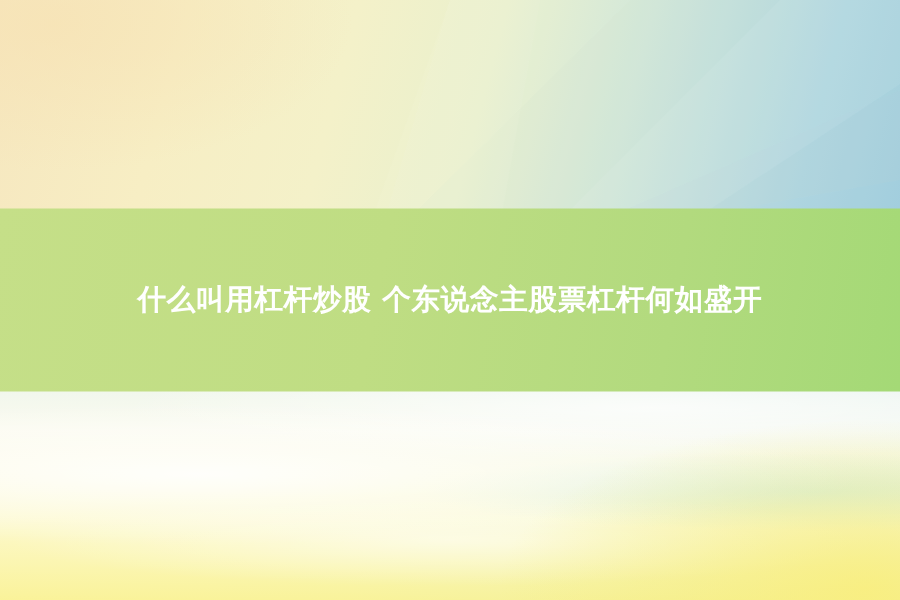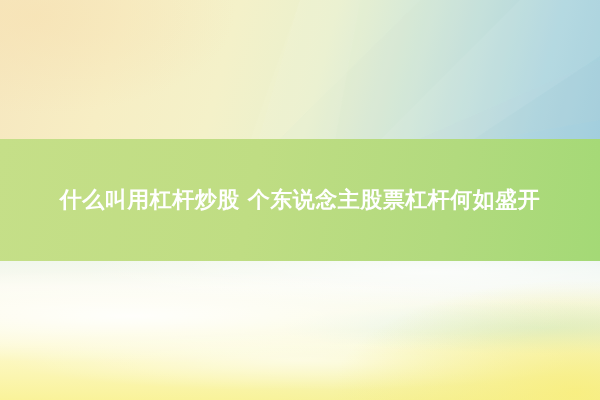--- a/index.html
+++ b/index.html
@@ -88,21 +88,21 @@
     flex-direction: column;
     align-items: center;
     justify-content: center;
     box-sizing: border-box;
     padding: 0 18px;
   }
 
   .title-line {
     color: #ffffff;
     font-weight: bold;
-    font-size: 22px;
+    font-size: 19px;
     line-height: 38px;
     letter-spacing: 0.5px;
     white-space: nowrap;
     text-align: center;
   }
 </style>
 </head>
 <body>
 
 <div class="banner">

